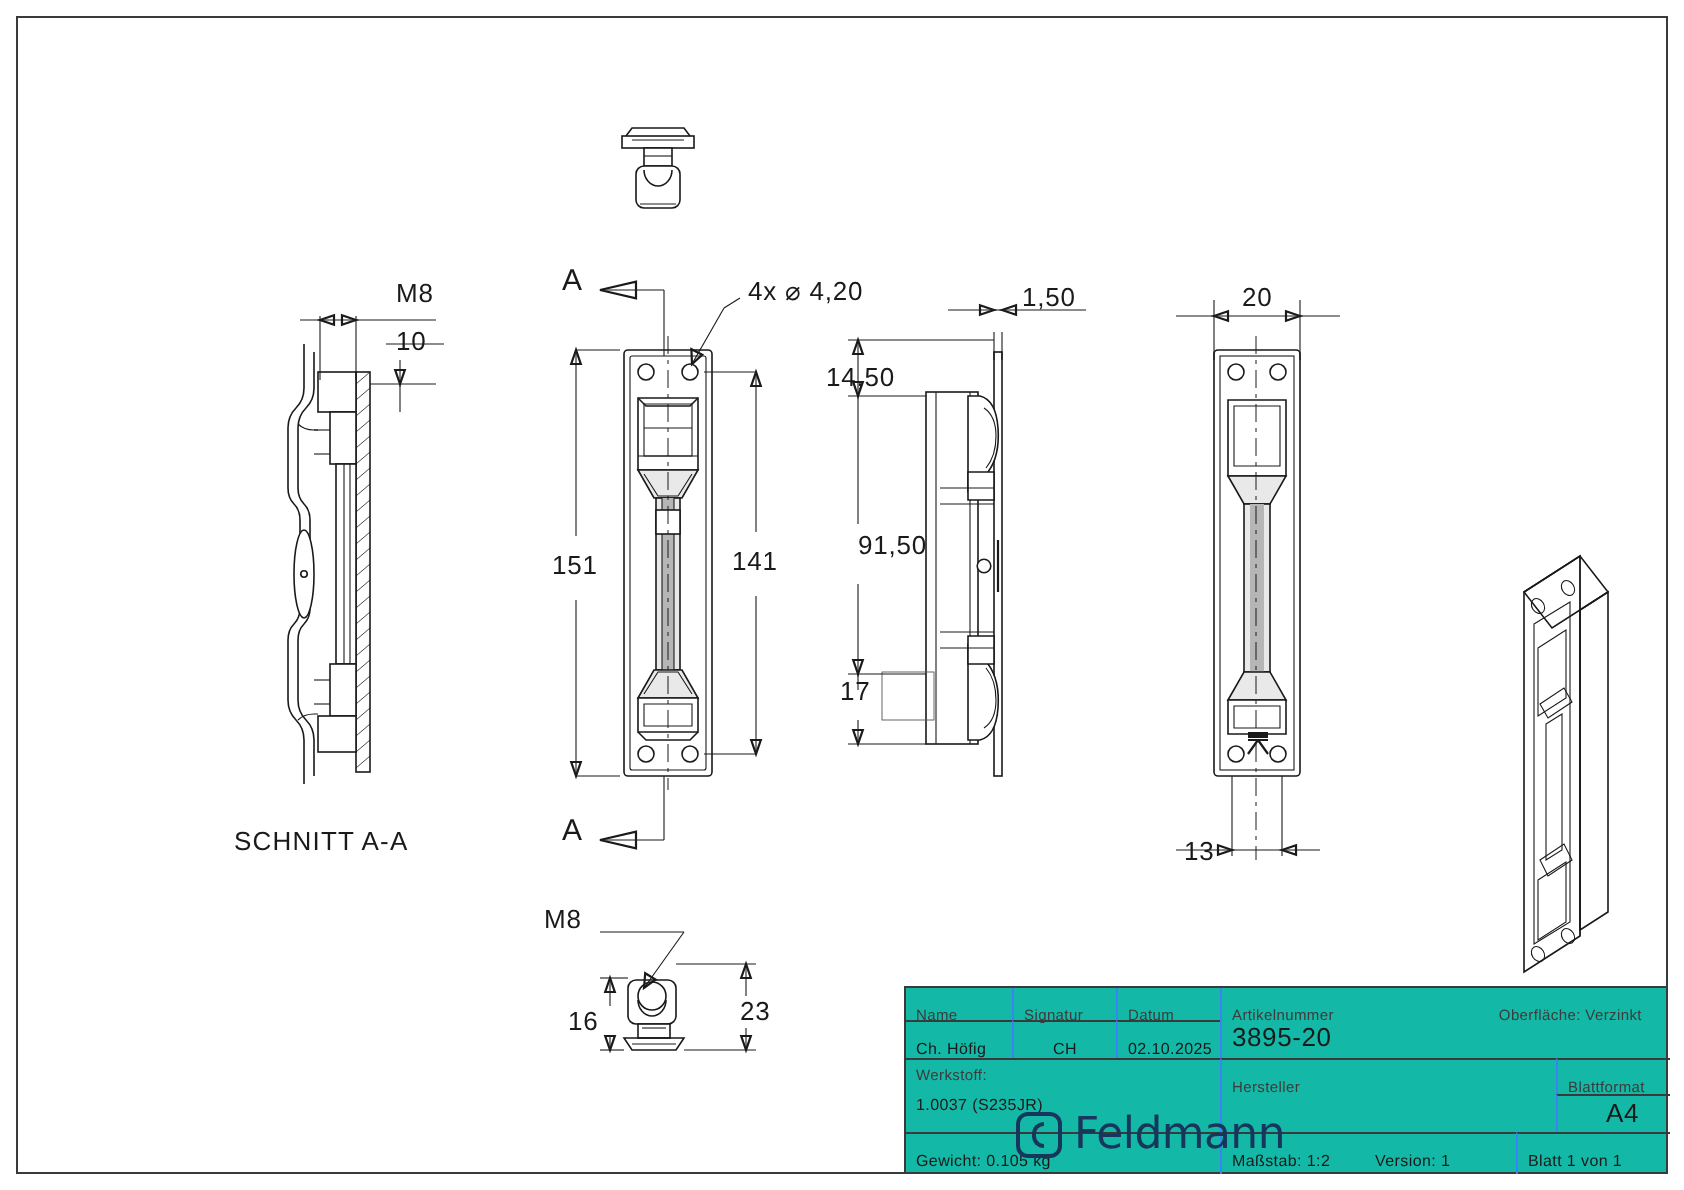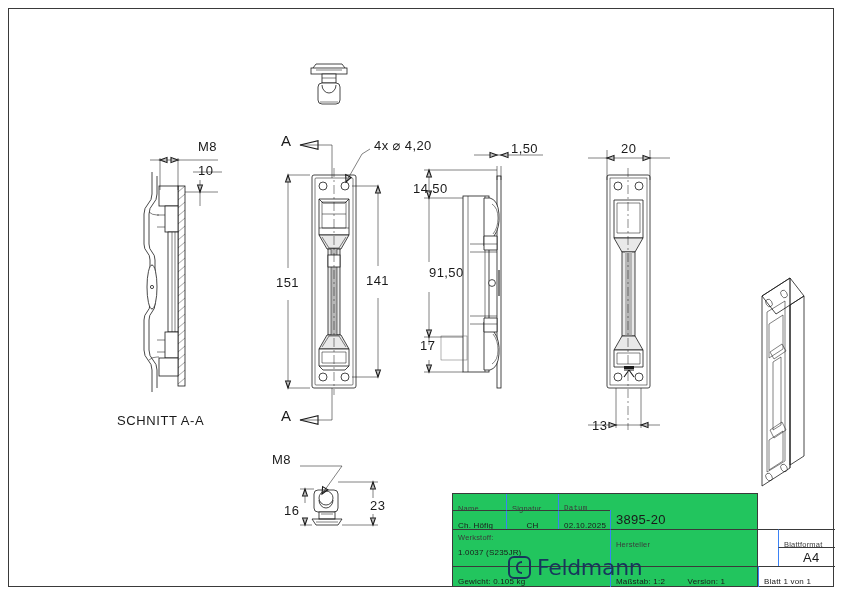--- a/index.html
+++ b/index.html
@@ -12,22 +12,22 @@
   .ln{stroke:#1a1a1a;stroke-width:.8;fill:none;}
   .ln2{stroke:#1a1a1a;stroke-width:1.1;fill:none;}
   .thin{stroke:#1a1a1a;stroke-width:.55;fill:none;}
   .vthin{stroke:#555;stroke-width:.45;fill:none;}
   .ctr{stroke:#1a1a1a;stroke-width:.5;fill:none;stroke-dasharray:9 3 2 3;}
   .fillw{fill:#ffffff;}
   .fillg{fill:#e9e9e9;}
   .fillgd{fill:#b6b6b6;}
   .hat{stroke:#1a1a1a;stroke-width:.4;fill:none;}
   
-  #tb{position:absolute;left:452px;top:493px;width:306px;height:94px;box-sizing:border-box;
-      border:1px solid #3a3a3a;background:#22c55e;}
+  #tb{position:absolute;left:452px;top:493px;width:382px;height:94px;box-sizing:border-box;
+      border:1px solid #3a3a3a;background:#14b8a6;}
   #tb .cell{position:absolute;box-sizing:border-box;}
   #tb .bl{border-left:1px solid #3b82f6;}
   #tb .bt{border-top:1px solid #3a3a3a;}
   .tbh{font-size:7.5px;color:#3b3b3b;letter-spacing:.2px;}
   .tbv{font-size:8px;color:#1a1a1a;letter-spacing:.2px;margin-top:29px;}
   .tbbig{font-size:13px;color:#1a1a1a;letter-spacing:.3px;}
   .pad{padding:3px 5px;}
   .logoWrap{position:absolute;left:508px;top:555px;display:flex;align-items:center;gap:6px;}
   .logoMark{width:23px;height:23px;border:2.6px solid #17365c;border-radius:6px;box-sizing:border-box;
             position:relative;}
@@ -339,22 +339,25 @@
   <div class="dimtext" style="left:272px;top:452px;">M8</div>
   <div class="dimtext" style="left:284px;top:503px;">16</div>
   <div class="dimtext" style="left:370px;top:498px;">23</div>
 
   <div id="tb">
 
     <div class="cell pad" style="left:0;top:0;width:53px;height:16px;">
       <span class="tbh">Name</span></div>
     <div class="cell pad bl" style="left:53px;top:0;width:52px;height:16px;">
       <span class="tbh">Signatur</span></div>
-    <div class="cell pad bl" style="left:105px;top:0;width:52px;height:16px;font-family:Liberation Mono, monospace;">
+    <div class="cell pad bl" style="left:105px;top:0;width:52px;height:16px;">
       <span class="tbh">Datum</span></div>
+    <div class="cell pad bl" style="left:157px;top:0;width:225px;height:16px;">
+      <span class="tbh">Artikelnummer</span>
+      <span class="tbh" style="margin-left:78px;">Oberfläche:  Verzinkt</span></div>
 
     <div class="cell pad bt" style="left:0;top:16px;width:53px;height:19px;">
       <span class="tbv">Ch. Höfig</span></div>
     <div class="cell pad bt bl" style="left:53px;top:16px;width:52px;height:19px;text-align:center;">
       <span class="tbv">CH</span></div>
     <div class="cell pad bt bl" style="left:105px;top:16px;width:52px;height:19px;">
       <span class="tbv">02.10.2025</span></div>
     <div class="cell bl" style="left:157px;top:16px;width:225px;height:19px;padding:0 5px;">
       <span class="tbbig">3895-20</span></div>
 

